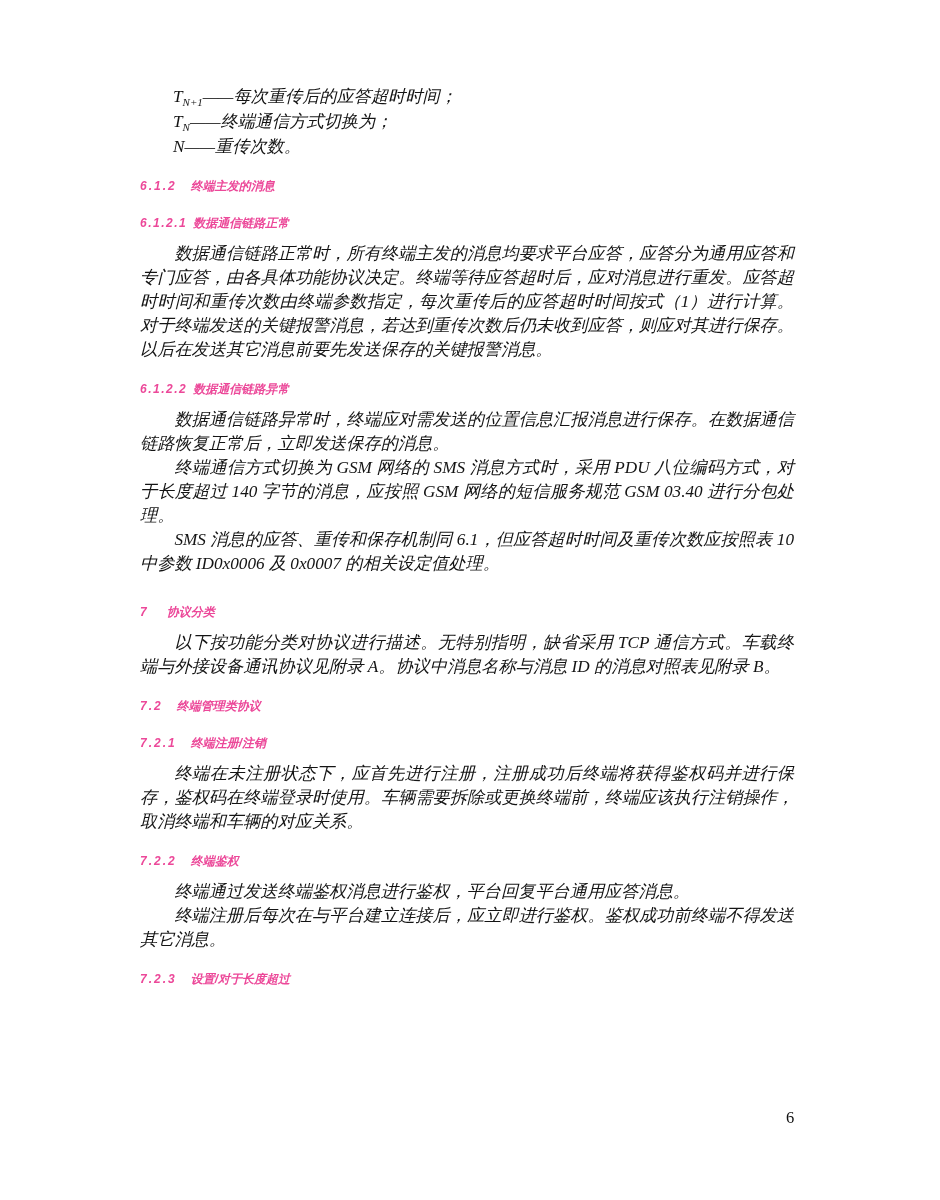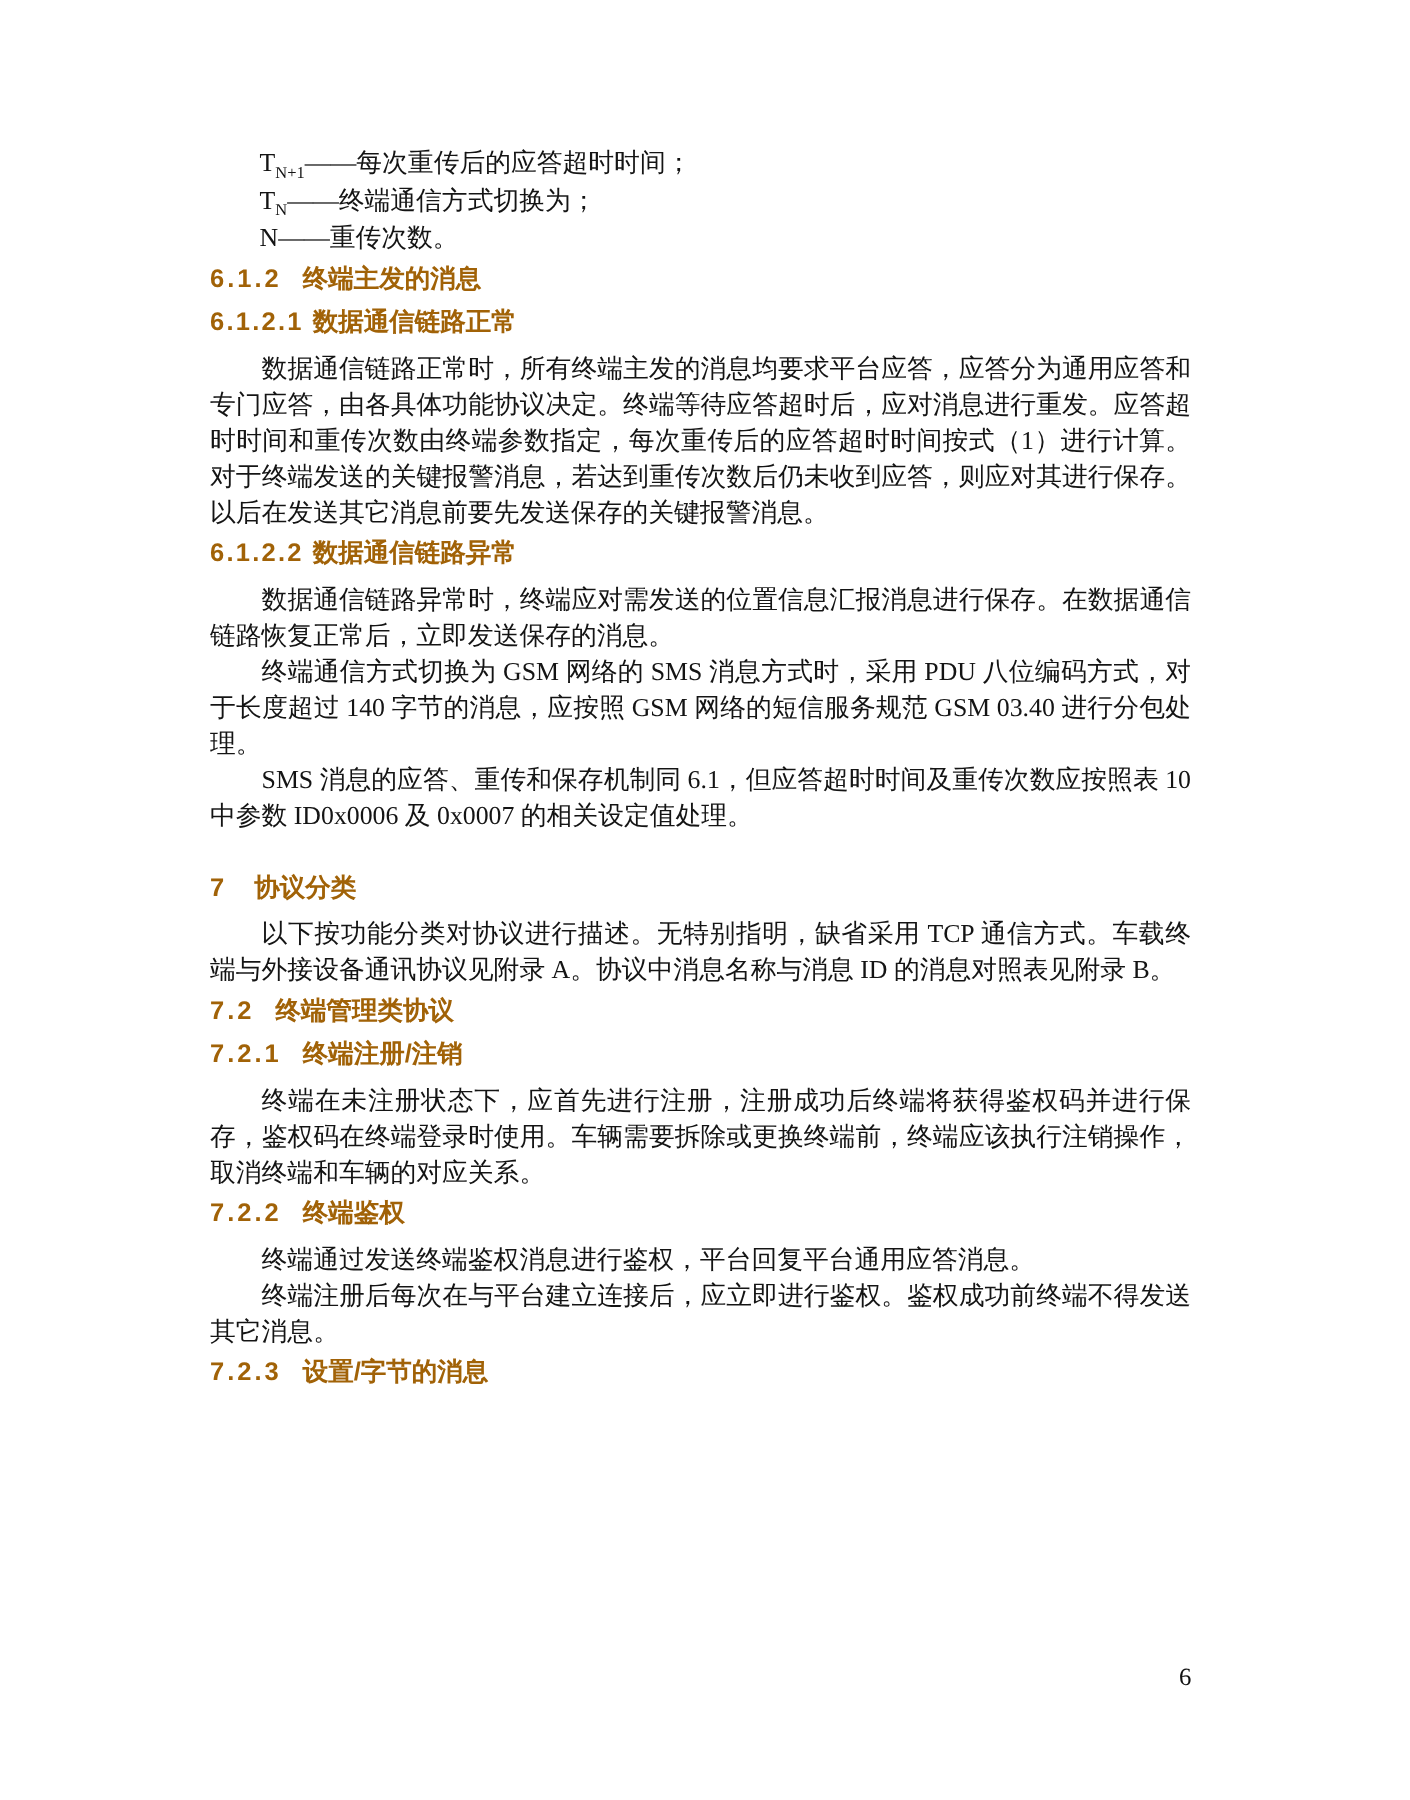--- a/index.html
+++ b/index.html
@@ -6,40 +6,41 @@
   body {
     width: 940px; height: 1200px;
     background: #ffffff;
     position: relative;
     font-family: "Liberation Serif", "DejaVu Serif", serif;
     color: #141414;
     overflow: hidden;
   }
   .content {
     position: absolute;
-    left: 140px; top: 96px;
+    left: 140px; top: 84px;
     width: 658px;
+    font-style: italic;
   }
   
   .defs p {
     margin: 0;
     font-size: 17.2px;
     line-height: 25px;
     padding-left: 33px;
   }
   .defs .latin { font-family: "Liberation Serif", serif; }
   .defs sub { font-size: 11px; line-height: 0; }
   
   .h2, .h3, .h4 {
     font-family: "Liberation Sans", "DejaVu Sans", sans-serif;
     font-weight: 700;
-    font-size: 17px;
+    font-size: 12px;
     line-height: 20px;
-    color: #a16207;
-    margin: 5px 0 9px 0;
+    color: #ec4899;
+    margin: 17px 0 9px 0;
   }
   .h2 { margin-top: 26px; }
   .num { letter-spacing: 2px; margin-right: 14px; }
   .h2 .num { margin-right: 18px; }
   .h4 .num { margin-right: 6px; letter-spacing: 1.5px; }
   .indent-sm { padding-left: 8px; }
   
   p.body {
     margin: 9px 4px 0 0;
     font-size: 17.2px;
@@ -89,17 +90,17 @@
 
   <div class="h3"><span class="num">7.2.1</span><span>终端注册/注销</span></div>
 
   <p class="body">终端在未注册状态下，应首先进行注册，注册成功后终端将获得鉴权码并进行保存，鉴权码在终端登录时使用。车辆需要拆除或更换终端前，终端应该执行注销操作，取消终端和车辆的对应关系。</p>
 
   <div class="h3"><span class="num">7.2.2</span><span>终端鉴权</span></div>
 
   <p class="body">终端通过发送终端鉴权消息进行鉴权，平台回复平台通用应答消息。</p>
   <p class="body">终端注册后每次在与平台建立连接后，应立即进行鉴权。鉴权成功前终端不得发送其它消息。</p>
 
-  <div class="h3"><span class="num">7.2.3</span><span>设置/字节的消息</span></div>
+  <div class="h3"><span class="num">7.2.3</span><span>设置/对于长度超过</span></div>
 
 </div>
 
 <div class="page-number">6</div>
 
 </body></html>

